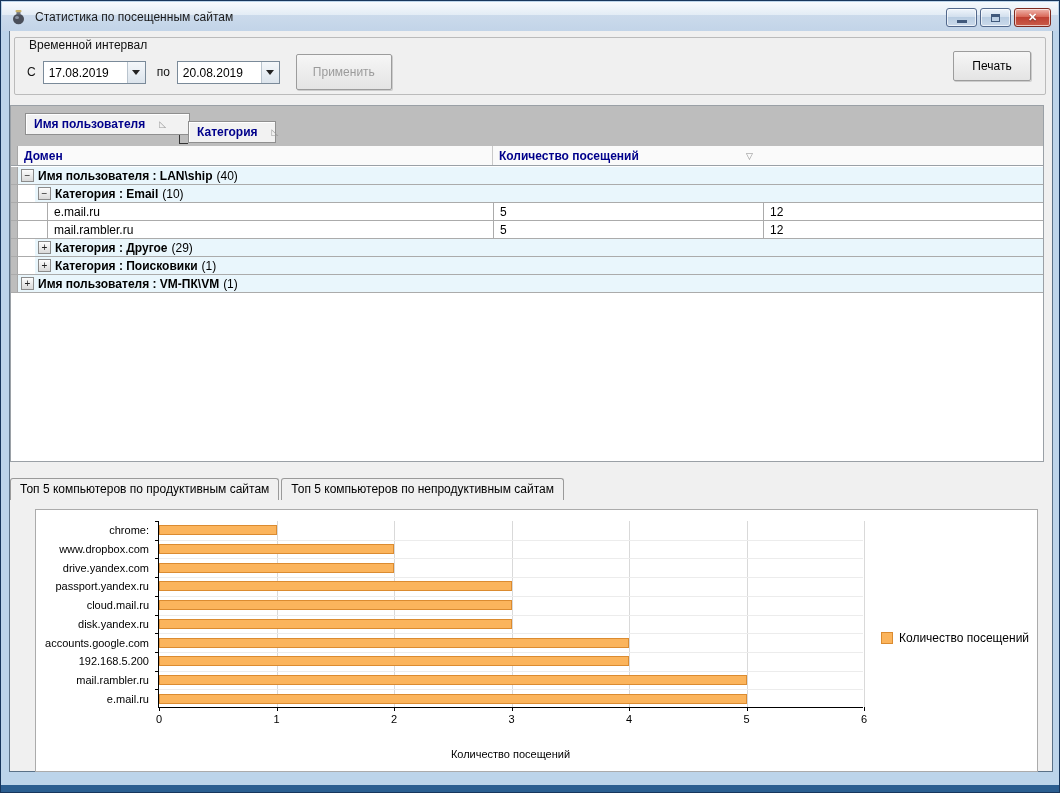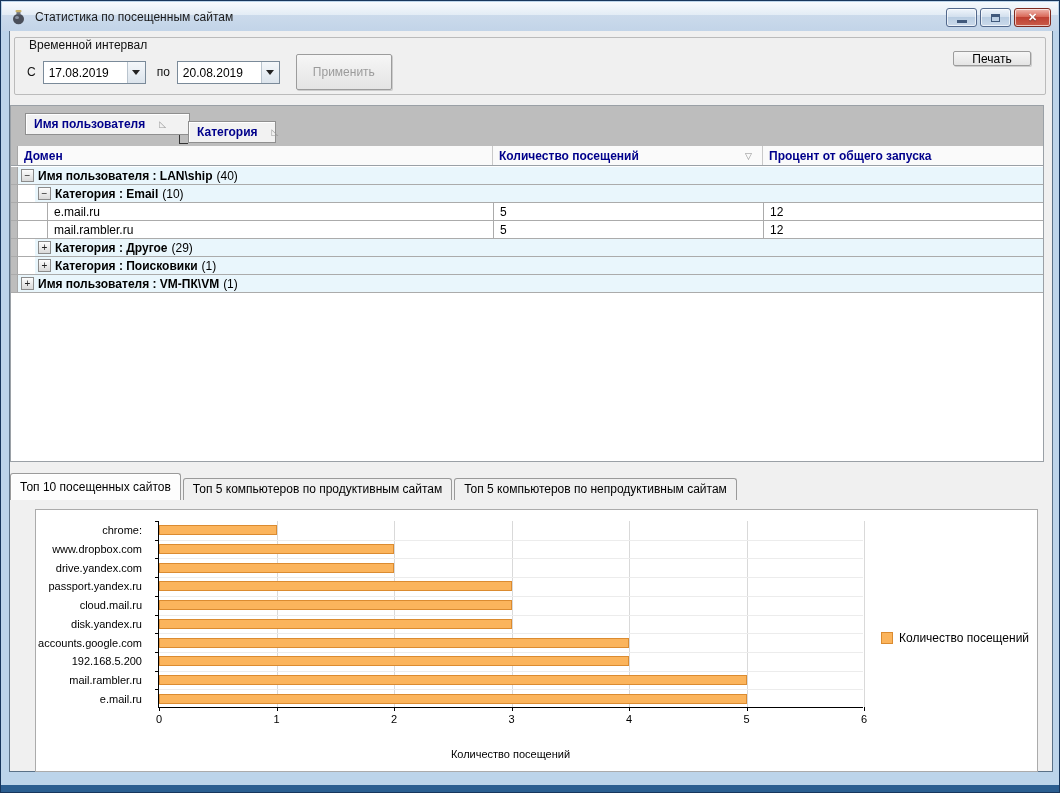--- a/index.html
+++ b/index.html
@@ -39,21 +39,21 @@
   .combo { width:103px; height:23px; margin-left:7px; border:1px solid #7A8A99; background:#FFF; display:flex; }
   .combo-value { flex:1; font-size:12px; padding:4px 0 0 5px; color:#000; }
   .combo-btn { width:18px; border-left:1px solid #B9C4CE;
     background:linear-gradient(#F4F7FA, #DCE4EC); display:flex; align-items:center; justify-content:center; }
   .arrow-down { width:0; height:0; border-left:4px solid transparent; border-right:4px solid transparent; border-top:5px solid #222; }
   .btn { height:36px; font-size:12px; font-family:"Liberation Sans",sans-serif;
     border:1px solid #9C9C9C; border-radius:2px; background:linear-gradient(#F6F6F6,#E4E4E4);
     padding:0 16px; color:#000; box-shadow:1px 1px 0 rgba(0,0,0,.15); }
   .btn.disabled { color:#9B9B9B; }
   .apply-btn { margin-left:16px; width:96px; }
-  .print-btn { position:absolute; right:14px; top:13px; width:78px; height:15px; }
+  .print-btn { position:absolute; right:14px; top:13px; width:78px; height:30px; }
 
   
   .grid { position:absolute; left:0px; top:74px; width:1034px; height:357px;
     background:#FFF; border:1px solid #9AA0A6; overflow:hidden; }
   .groupband { position:absolute; left:0; top:0; width:100%; height:40px; background:#BDBDBD; }
   .gbox { position:absolute; height:22px; background:#F2F2F2; border:1px solid #8F8F8F;
     box-shadow:inset 1px 1px 0 #FFF; display:flex; align-items:center; padding:0 8px;
     font-size:12px; font-weight:bold; color:#00008B; }
   .gbox .sortglyph { margin-left:14px; font-size:9px; color:#9B9B9B; font-weight:normal; }
   .gbox1 { left:14px; top:7px; width:165px; }
@@ -91,21 +91,21 @@
   .tab.active { background:#FDFDFD; height:27px; padding-top:6px; box-shadow:inset 1px 1px 0 #FFF; }
 
   
   .chartpanel { position:absolute; left:25px; top:478px; width:1003px; height:263px;
     background:#FFF; border:1px solid #ABABAB; }
   .plot { position:absolute; left:122px; top:11px; width:705px; height:187px;
     border-left:1px solid #000; border-bottom:1px solid #000; }
   .vgrid { position:absolute; top:0; bottom:0; width:1px; background:#D9D9D9; }
   .hgrid { position:absolute; left:0; right:0; height:1px; background:#ECECEC; }
   .bar { position:absolute; height:10px; background:#FBB45C; border:1px solid #DB8B30; left:0; }
-  .ylab { position:absolute; right:100%; margin-right:17px; font-size:11px; color:#000; white-space:nowrap; transform:translateY(-50%); }
+  .ylab { position:absolute; right:100%; margin-right:10px; font-size:11px; color:#000; white-space:nowrap; transform:translateY(-50%); }
   .ytick { position:absolute; left:-4px; width:4px; height:1px; background:#000; }
   .xtickmark { position:absolute; top:100%; width:1px; height:4px; background:#000; }
   .xlab { position:absolute; top:100%; margin-top:6px; font-size:11px; color:#000; transform:translateX(-50%); }
   .axis-title { position:absolute; left:122px; width:705px; top:238px; text-align:center; font-size:11px; color:#000; }
   .legend { position:absolute; left:845px; top:121px; display:flex; align-items:center; }
   .legend-swatch { width:12px; height:12px; background:#FBB45C; border:1px solid #DB8B30; flex:0 0 auto; }
   .legend-text { font-size:12px; color:#000; margin-left:6px; white-space:nowrap; }
 </style>
 </head>
 <body>
@@ -170,23 +170,20 @@
       </div>
       <div class="hdr-row">
         <div class="hdr-strip"></div>
         <div class="hdr-cell" style="width:475px;">
           <span>Домен</span>
         </div>
         <div class="hdr-cell" style="width:270px;">
           <span>Количество посещений</span>
           <span class="hdr-sort">▽</span>
         </div>
-        <div class="hdr-cell" style="flex:1;">
-          <span>Процент от общего запуска</span>
-        </div>
       </div>
       <div class="rows" id="grid-rows">
           <div class="grow">
             <div class="strip"></div>
             <div class="gcontent">
               <div class="expander">−</div>
               <span class="gtext">Имя пользователя : LAN\ship</span>
               <span class="gcount">(40)</span>
             </div>
           </div>
@@ -236,21 +233,20 @@
             <div class="gcontent">
               <div class="expander">+</div>
               <span class="gtext">Имя пользователя : VM-ПК\VM</span>
               <span class="gcount">(1)</span>
             </div>
           </div>
         </div>
     </div>
 
     <div class="tabs" id="tabs">
-        <div class="tab active">Топ 10 посещенных сайтов</div>
         <div class="tab">Топ 5 компьютеров по продуктивным сайтам</div>
         <div class="tab">Топ 5 компьютеров по непродуктивным сайтам</div>
       </div>
 
     <div class="chartpanel">
       <div class="plot" id="plot">
           <div class="xtickmark" style="left: 0px;"></div>
           <div class="xlab" style="left: 0px;">0</div>
           <div class="vgrid" style="left: 117.5px;"></div>
           <div class="xtickmark" style="left: 117.5px;"></div>

